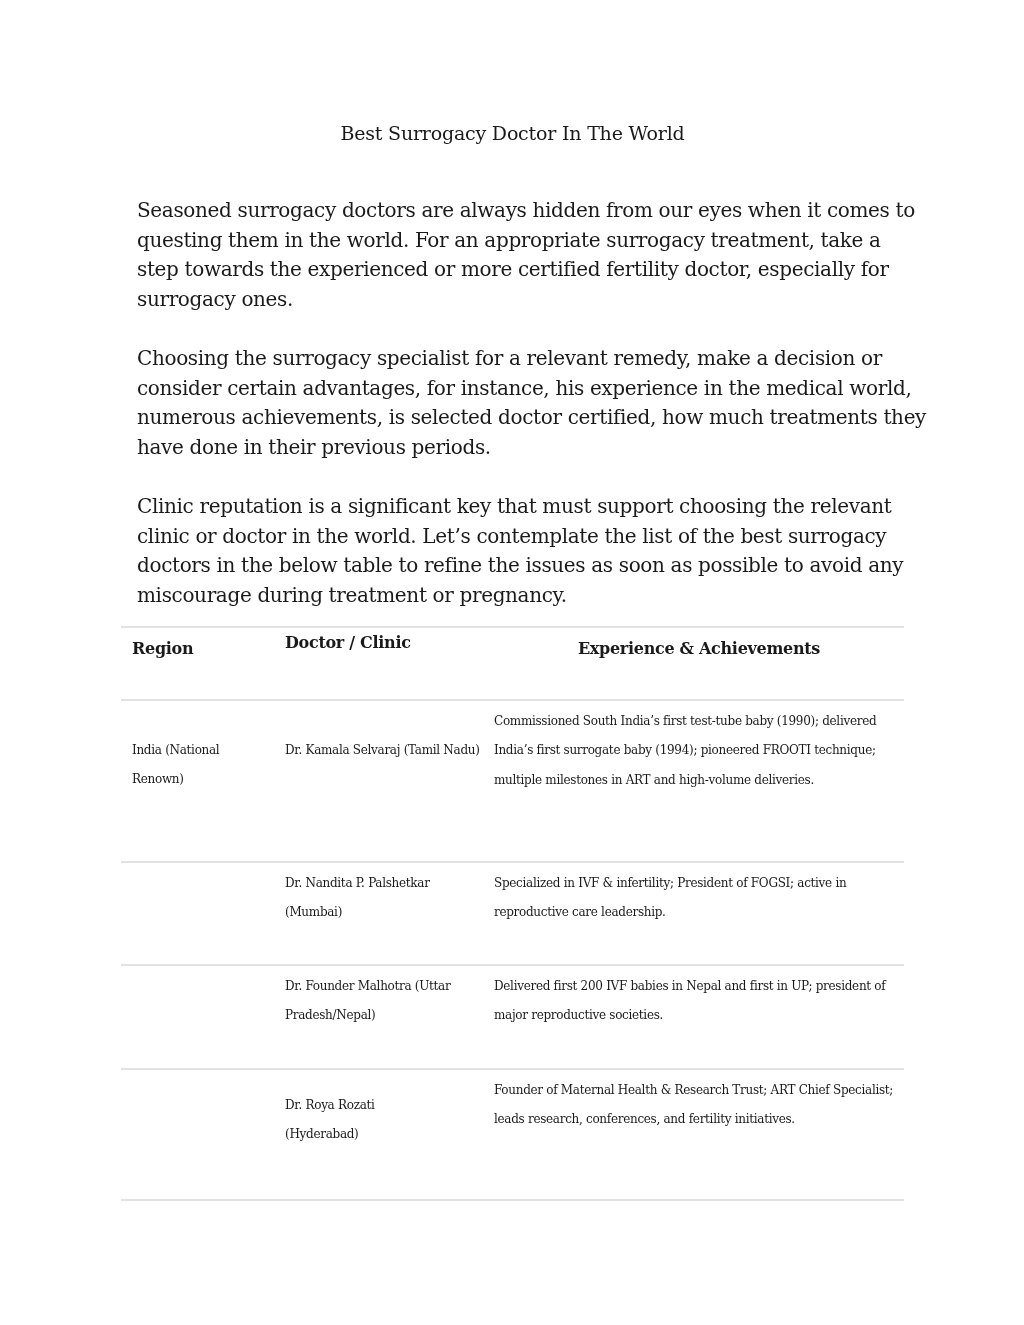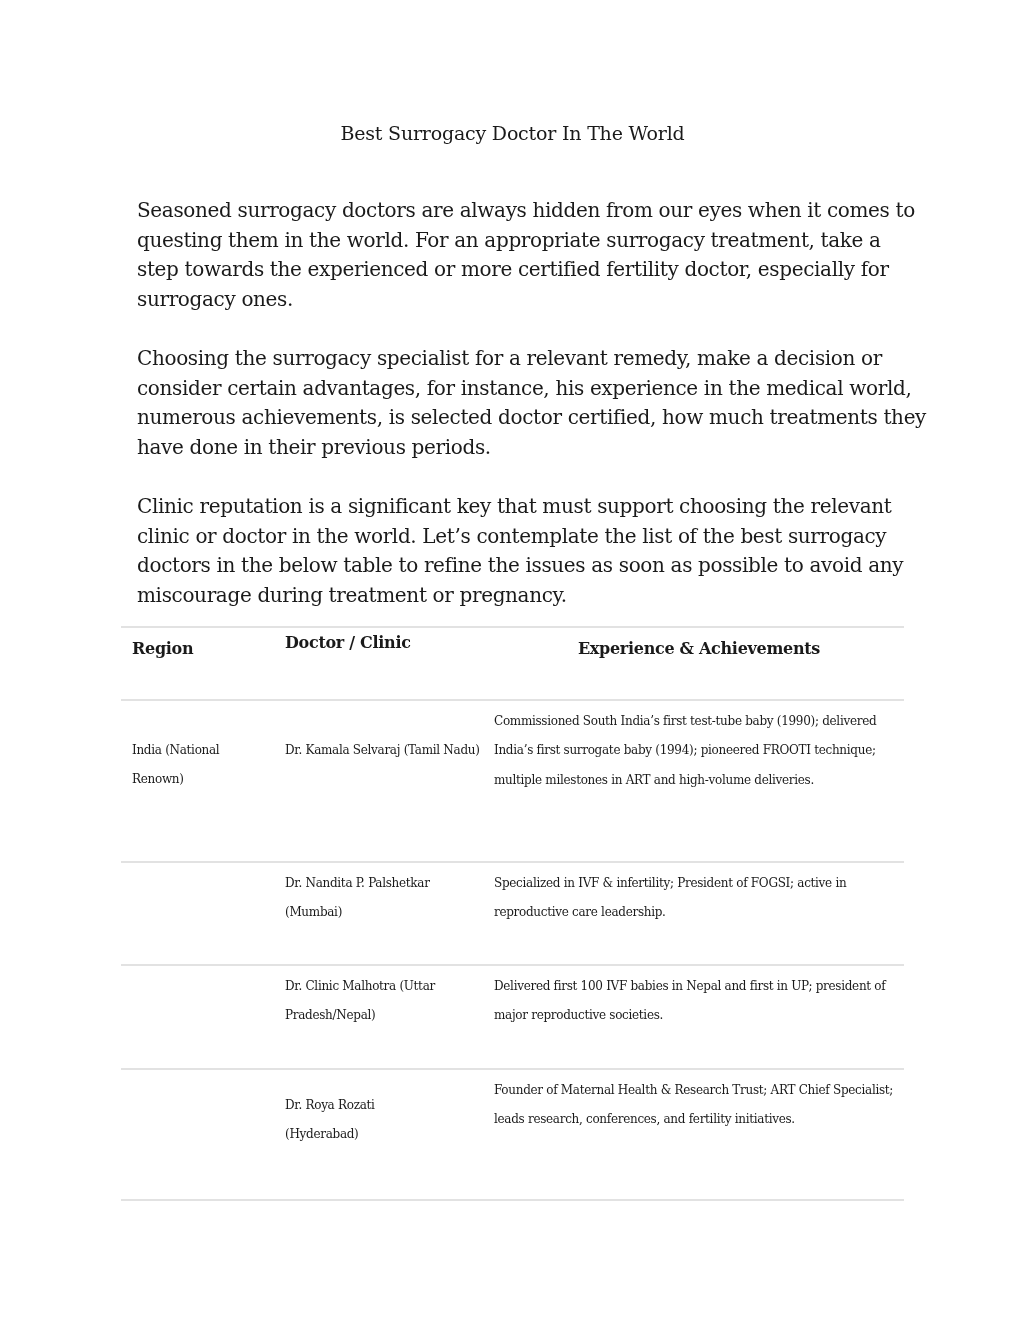--- a/index.html
+++ b/index.html
@@ -44,22 +44,22 @@
     </div>
 
     <div class="row" style="top:235px; height:102px;">
       <div class="cell c1" style="top:6px;"></div>
       <div class="cell c2" style="top:6px; width:180px;">Dr. Nandita P. Palshetkar (Mumbai)</div>
       <div class="cell c3" style="top:6px;">Specialized in IVF &amp; infertility; President of FOGSI; active in reproductive care leadership.</div>
     </div>
 
     <div class="row" style="top:338px; height:103px;">
       <div class="cell c1" style="top:6px;"></div>
-      <div class="cell c2" style="top:6px;">Dr. Clinic Malhotra (Uttar Pradesh/Nepal)</div>
-      <div class="cell c3" style="top:6px;">Delivered first 100 IVF babies in Nepal and first in UP; president of major reproductive societies.</div>
+      <div class="cell c2" style="top:6px;">Dr. Founder Malhotra (Uttar Pradesh/Nepal)</div>
+      <div class="cell c3" style="top:6px;">Delivered first 200 IVF babies in Nepal and first in UP; president of major reproductive societies.</div>
     </div>
 
     <div class="row" style="top:442px; height:131px;">
       <div class="cell c1" style="top:21px;"></div>
       <div class="cell c3" style="top:6px;">Founder of Maternal Health &amp; Research Trust; ART Chief Specialist; leads research, conferences, and fertility initiatives.</div>
       <div class="cell c2" style="top:21px; width:150px;">Dr. Roya Rozati (Hyderabad)</div>
     </div>
 
     <div class="bottom-rule" style="top:573px;"></div>
   </div>

